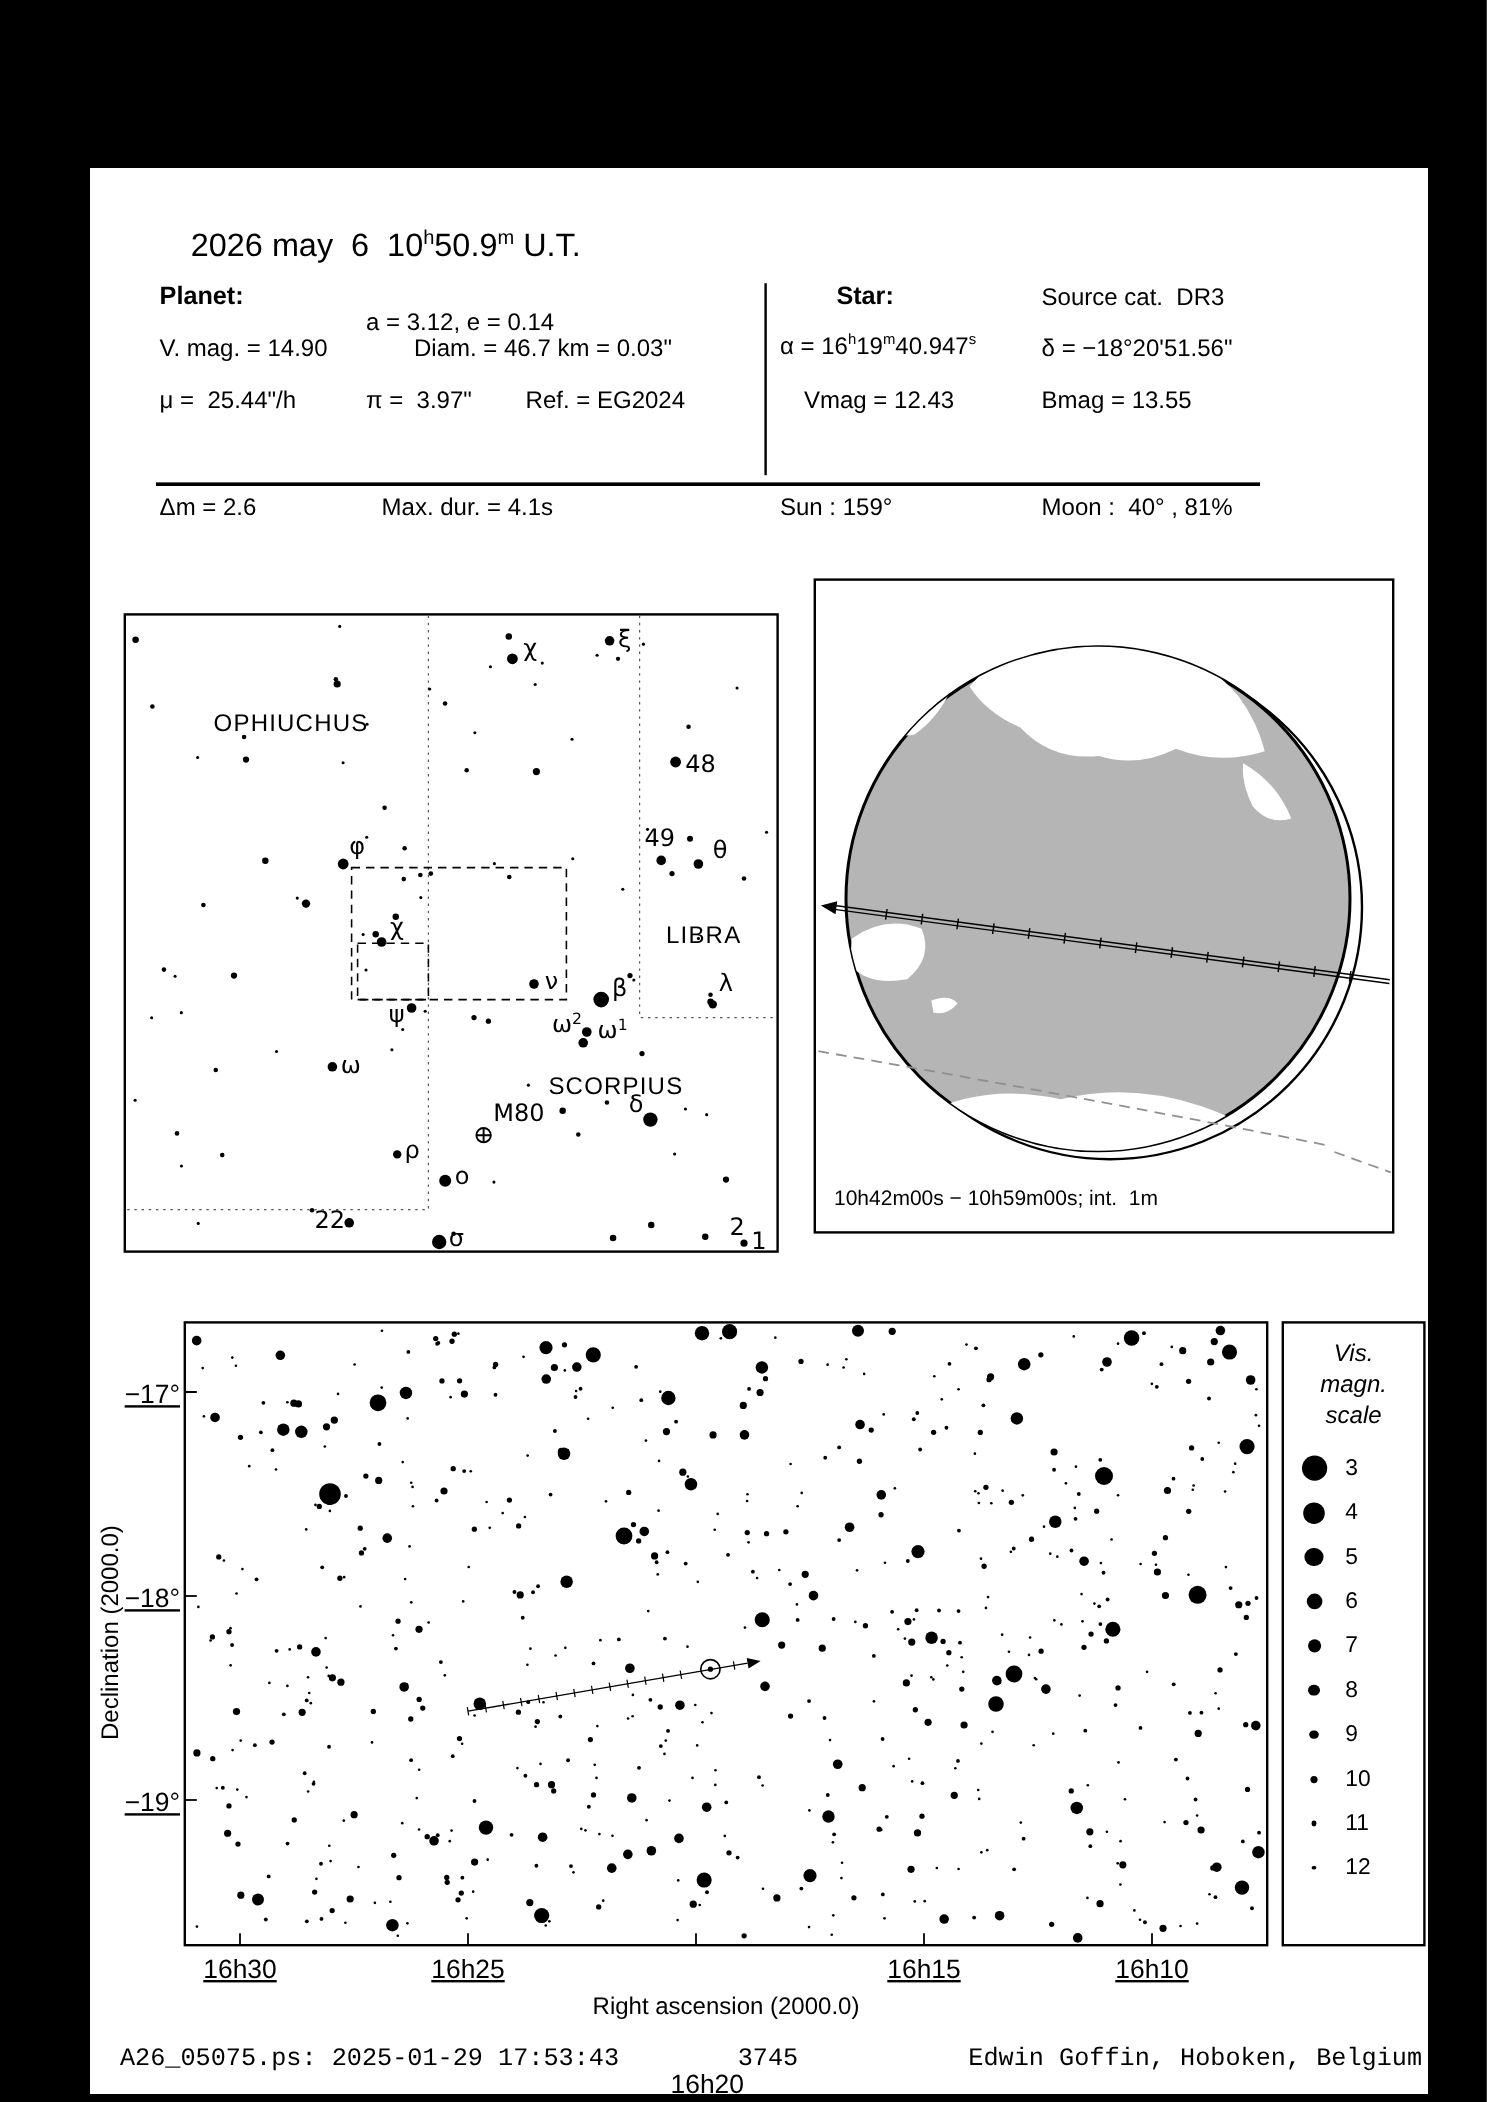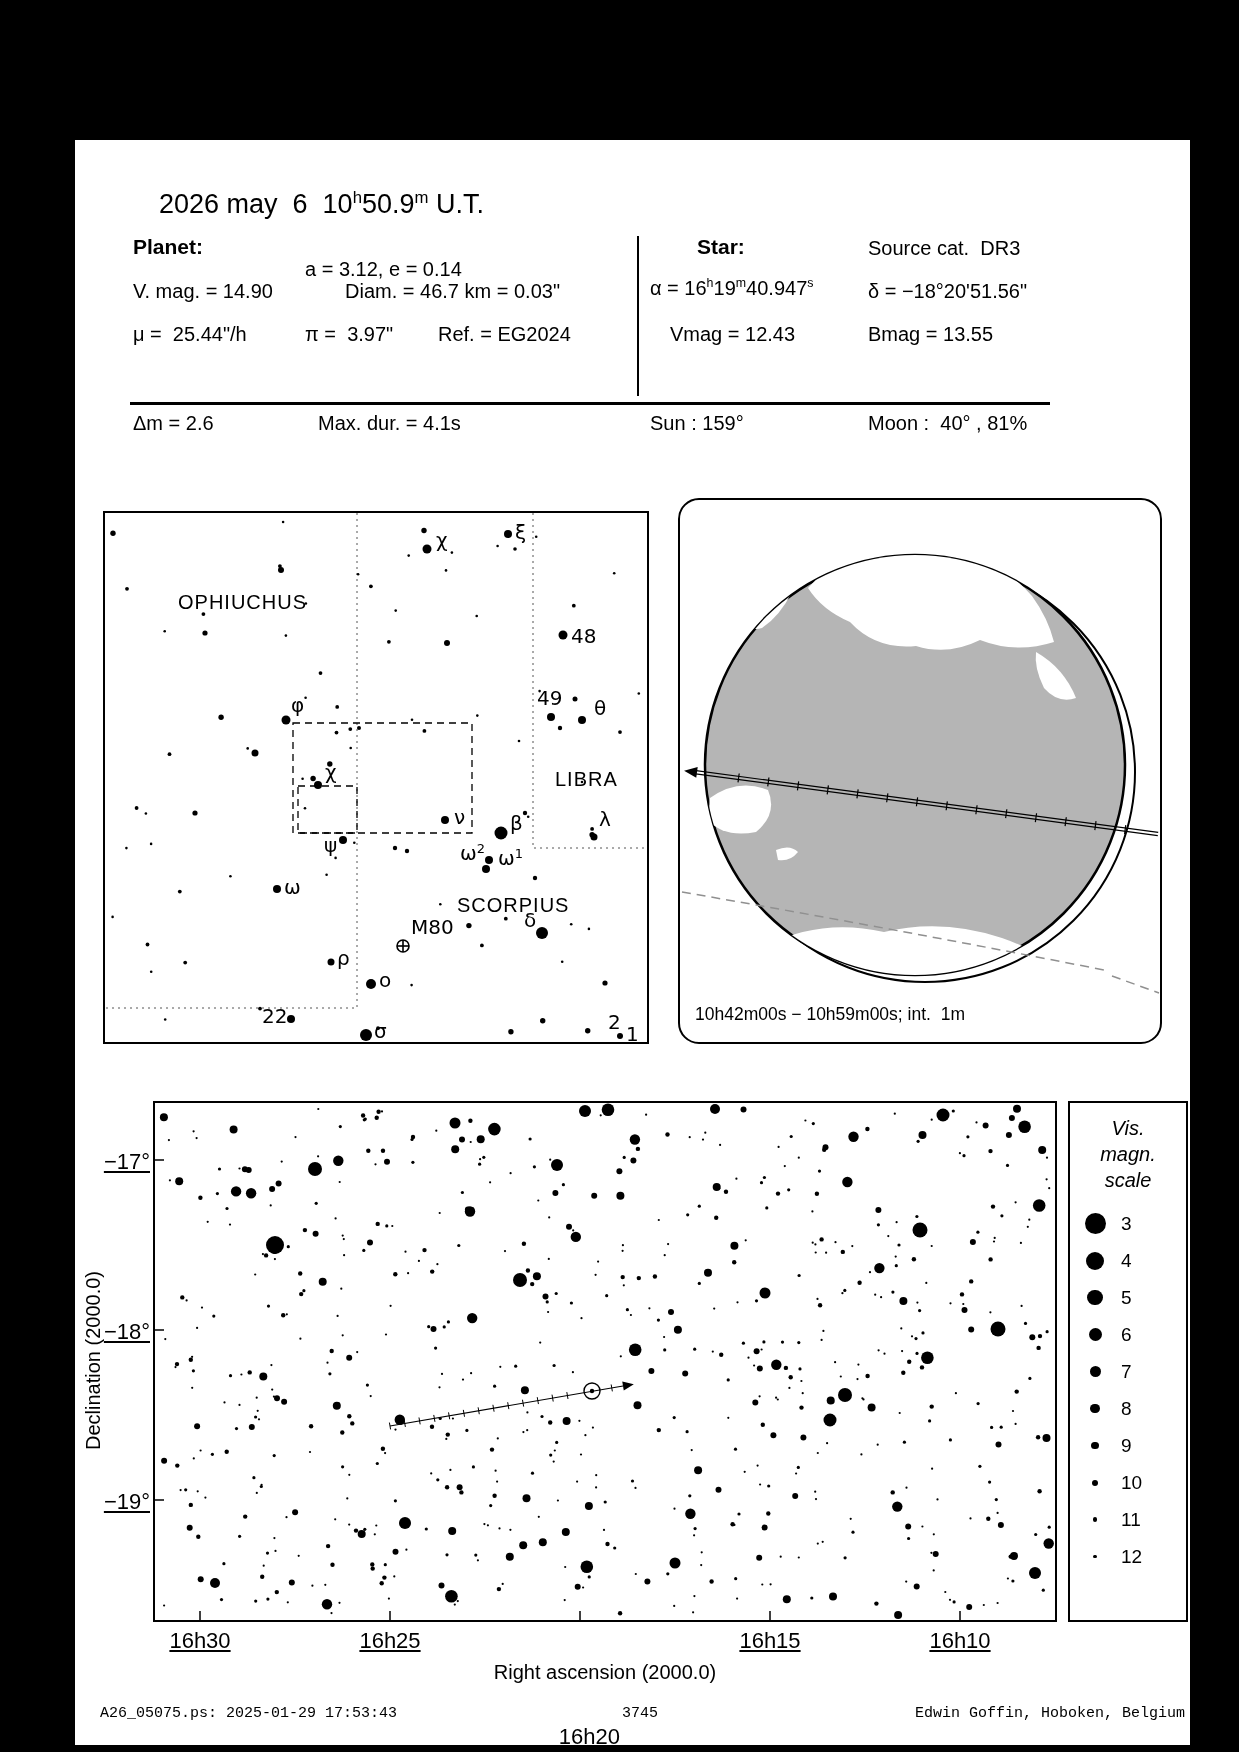--- a/index.html
+++ b/index.html
@@ -13,21 +13,21 @@
   .lbl{font-size:20px;}
   .bold{font-weight:bold;font-size:21px;}
   .vdiv{left:562px;top:96px;width:2px;height:160px;background:#000;}
   .hrule{left:55px;top:262px;width:920px;height:3px;background:#000;}
   .panel{position:absolute;border:2px solid #000;background:#fff;}
   svg{display:block;}
   .caption{position:absolute;left:15px;top:504px;font-size:17.5px;white-space:pre;}
   .ax{position:absolute;font-size:22px;white-space:pre;text-decoration:underline;}
   .axt{position:absolute;font-size:20px;}
   .footer{position:absolute;font-family:"Liberation Mono","DejaVu Sans Mono",monospace;
-          font-size:15px;white-space:pre;}
+          font-size:21px;white-space:pre;}
   .leg-title{text-align:center;font-size:20px;line-height:26px;padding-top:12px;font-style:italic;}
   .leg-row{display:flex;align-items:center;height:37px;padding-left:8px;}
   .leg-dotbox{width:34px;display:flex;justify-content:center;align-items:center;flex:none;}
   .leg-dot{border-radius:50%;background:#000;flex:none;}
   .leg-num{font-size:19px;margin-left:9px;}
 </style>
 </head>
 <body>
 
 <div class="page">
@@ -199,21 +199,21 @@
         <text x="306" y="421" font-size="20" font-family="DejaVu Sans, Liberation Sans, sans-serif">M80</text>
         <text x="232" y="452" font-size="20" font-family="DejaVu Sans, Liberation Sans, sans-serif">ρ</text>
         <text x="274" y="474" font-size="20" font-family="DejaVu Sans, Liberation Sans, sans-serif">ο</text>
         <text x="157" y="510" font-size="20" font-family="DejaVu Sans, Liberation Sans, sans-serif">22</text>
         <text x="269" y="525" font-size="20" font-family="DejaVu Sans, Liberation Sans, sans-serif">σ</text>
         <text x="503" y="516" font-size="20" font-family="DejaVu Sans, Liberation Sans, sans-serif">2</text>
         <text x="521" y="528" font-size="20" font-family="DejaVu Sans, Liberation Sans, sans-serif">1</text>
       </svg>
   </div>
 
-  <div class="panel" style="left:603px;top:358px;width:480px;height:542px;border-radius:21px;">
+  <div class="panel" style="left:603px;top:342px;width:480px;height:542px;">
     <svg id="globe" width="480" height="542" viewBox="0 0 480 542">
         <defs>
           <clipPath id="gclip">
             <circle cx="235" cy="265" r="210"></circle>
           </clipPath>
         </defs>
         <circle cx="245" cy="272" r="210" fill="none" stroke="#000" stroke-width="2"></circle>
         <circle cx="235" cy="265" r="210" fill="#b5b5b5" stroke="#000" stroke-width="2.5"></circle>
         <g clip-path="url(#gclip)">
           <path d="M128,88 Q170,40 240,42 Q310,48 352,96 Q368,118 374,142 Q336,154 300,140 Q268,156 236,146 Q196,150 170,122 Q142,110 128,88 Z" fill="#fff"></path>

